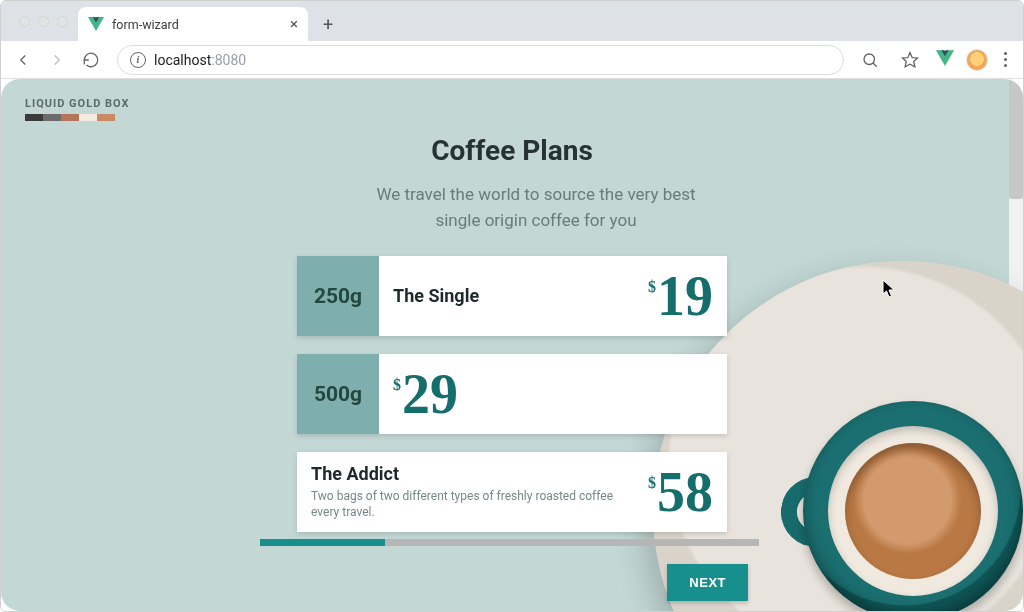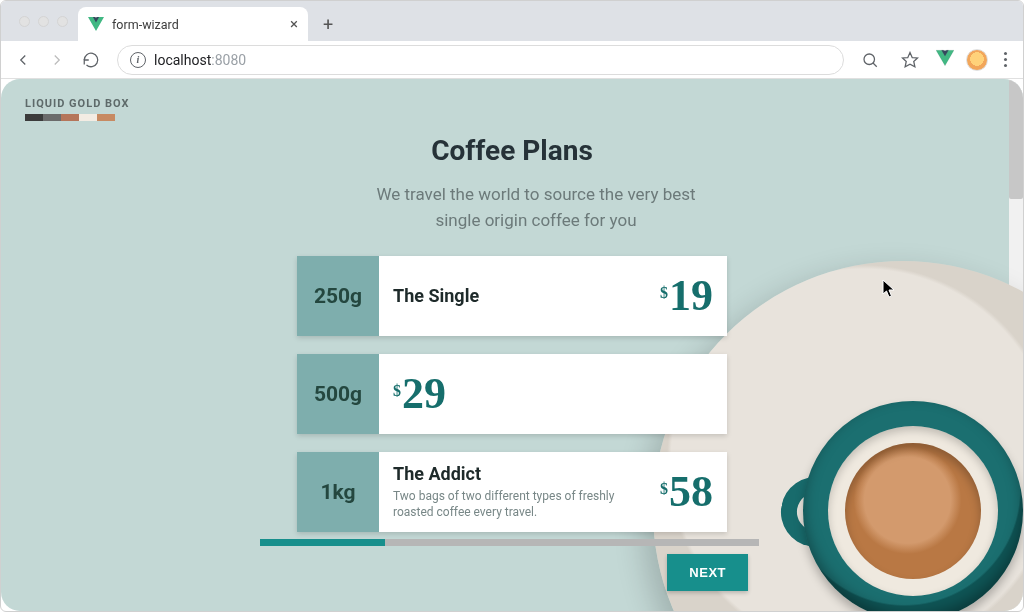--- a/index.html
+++ b/index.html
@@ -58,26 +58,26 @@
 
   .plans { margin-top:22px; display:flex; flex-direction:column; gap:18px; }
   .plan { width:430px; height:80px; display:flex; box-shadow: 0 2px 5px rgba(0,0,0,.15); cursor:pointer; }
   .plan .wt { width:82px; background:#7eaead; color:#24473f; display:flex; align-items:center; justify-content:center; font-weight:700; font-size:21px; }
   .plan .body { flex:1; background:#fff; padding:10px 14px; display:flex; align-items:center; }
   .plan .txt { flex:1; padding-right:10px; }
   .plan .name { font-size:18px; font-weight:700; color:#1e2a2a; }
   .plan .desc { font-size:12px; color:#788787; margin-top:4px; line-height:1.35; }
   .plan .price { display:flex; align-items:flex-start; color:#166e6c; font-family: Georgia, "Times New Roman", serif; font-weight:700; }
   .plan .price .cur { font-size:16px; margin-top:10px; margin-right:1px; }
-  .plan .price .amt { font-size:44px; line-height:1; }
+  .plan .price .amt { font-size:56px; line-height:1; }
 
   .progress { position:absolute; left:259px; bottom:65px; width:499px; height:7px; background:#b6b6b6; border-radius:0; }
   .progress .fill { height:100%; width:25%; background:#178f8c; }
 
-  .next { position:absolute; right:275px; bottom:20px; background:#178f8c; color:#fff; font-size:13px; font-weight:700; letter-spacing:0.5px; padding:11px 22px; border:none; cursor:pointer; box-shadow: 0 2px 4px rgba(0,0,0,.2); }
+  .next { position:absolute; right:275px; bottom:10px; background:#178f8c; color:#fff; font-size:13px; font-weight:700; letter-spacing:0.5px; padding:11px 22px; border:none; cursor:pointer; box-shadow: 0 2px 4px rgba(0,0,0,.2); }
 
   .cursor { position:absolute; top:200px; right:127px; width:14px; height:20px; }
   .cursor svg { width:14px; height:20px; }
 </style>
 </head>
 <body>
 
 <div class="chrome">
 
   <div class="tab-strip">
@@ -198,21 +198,20 @@
           <div class="wt">500g</div>
           <div class="body">
             <div class="price">
               <span class="cur">$</span>
               <span class="amt">29</span>
             </div>
           </div>
         </div>
 
         <div class="plan">
-          <div class="wt">1kg</div>
           <div class="body">
             <div class="txt">
               <div class="name">The Addict</div>
               <div class="desc">Two bags of two different types of freshly roasted coffee every travel.</div>
             </div>
             <div class="price">
               <span class="cur">$</span>
               <span class="amt">58</span>
             </div>
           </div>

